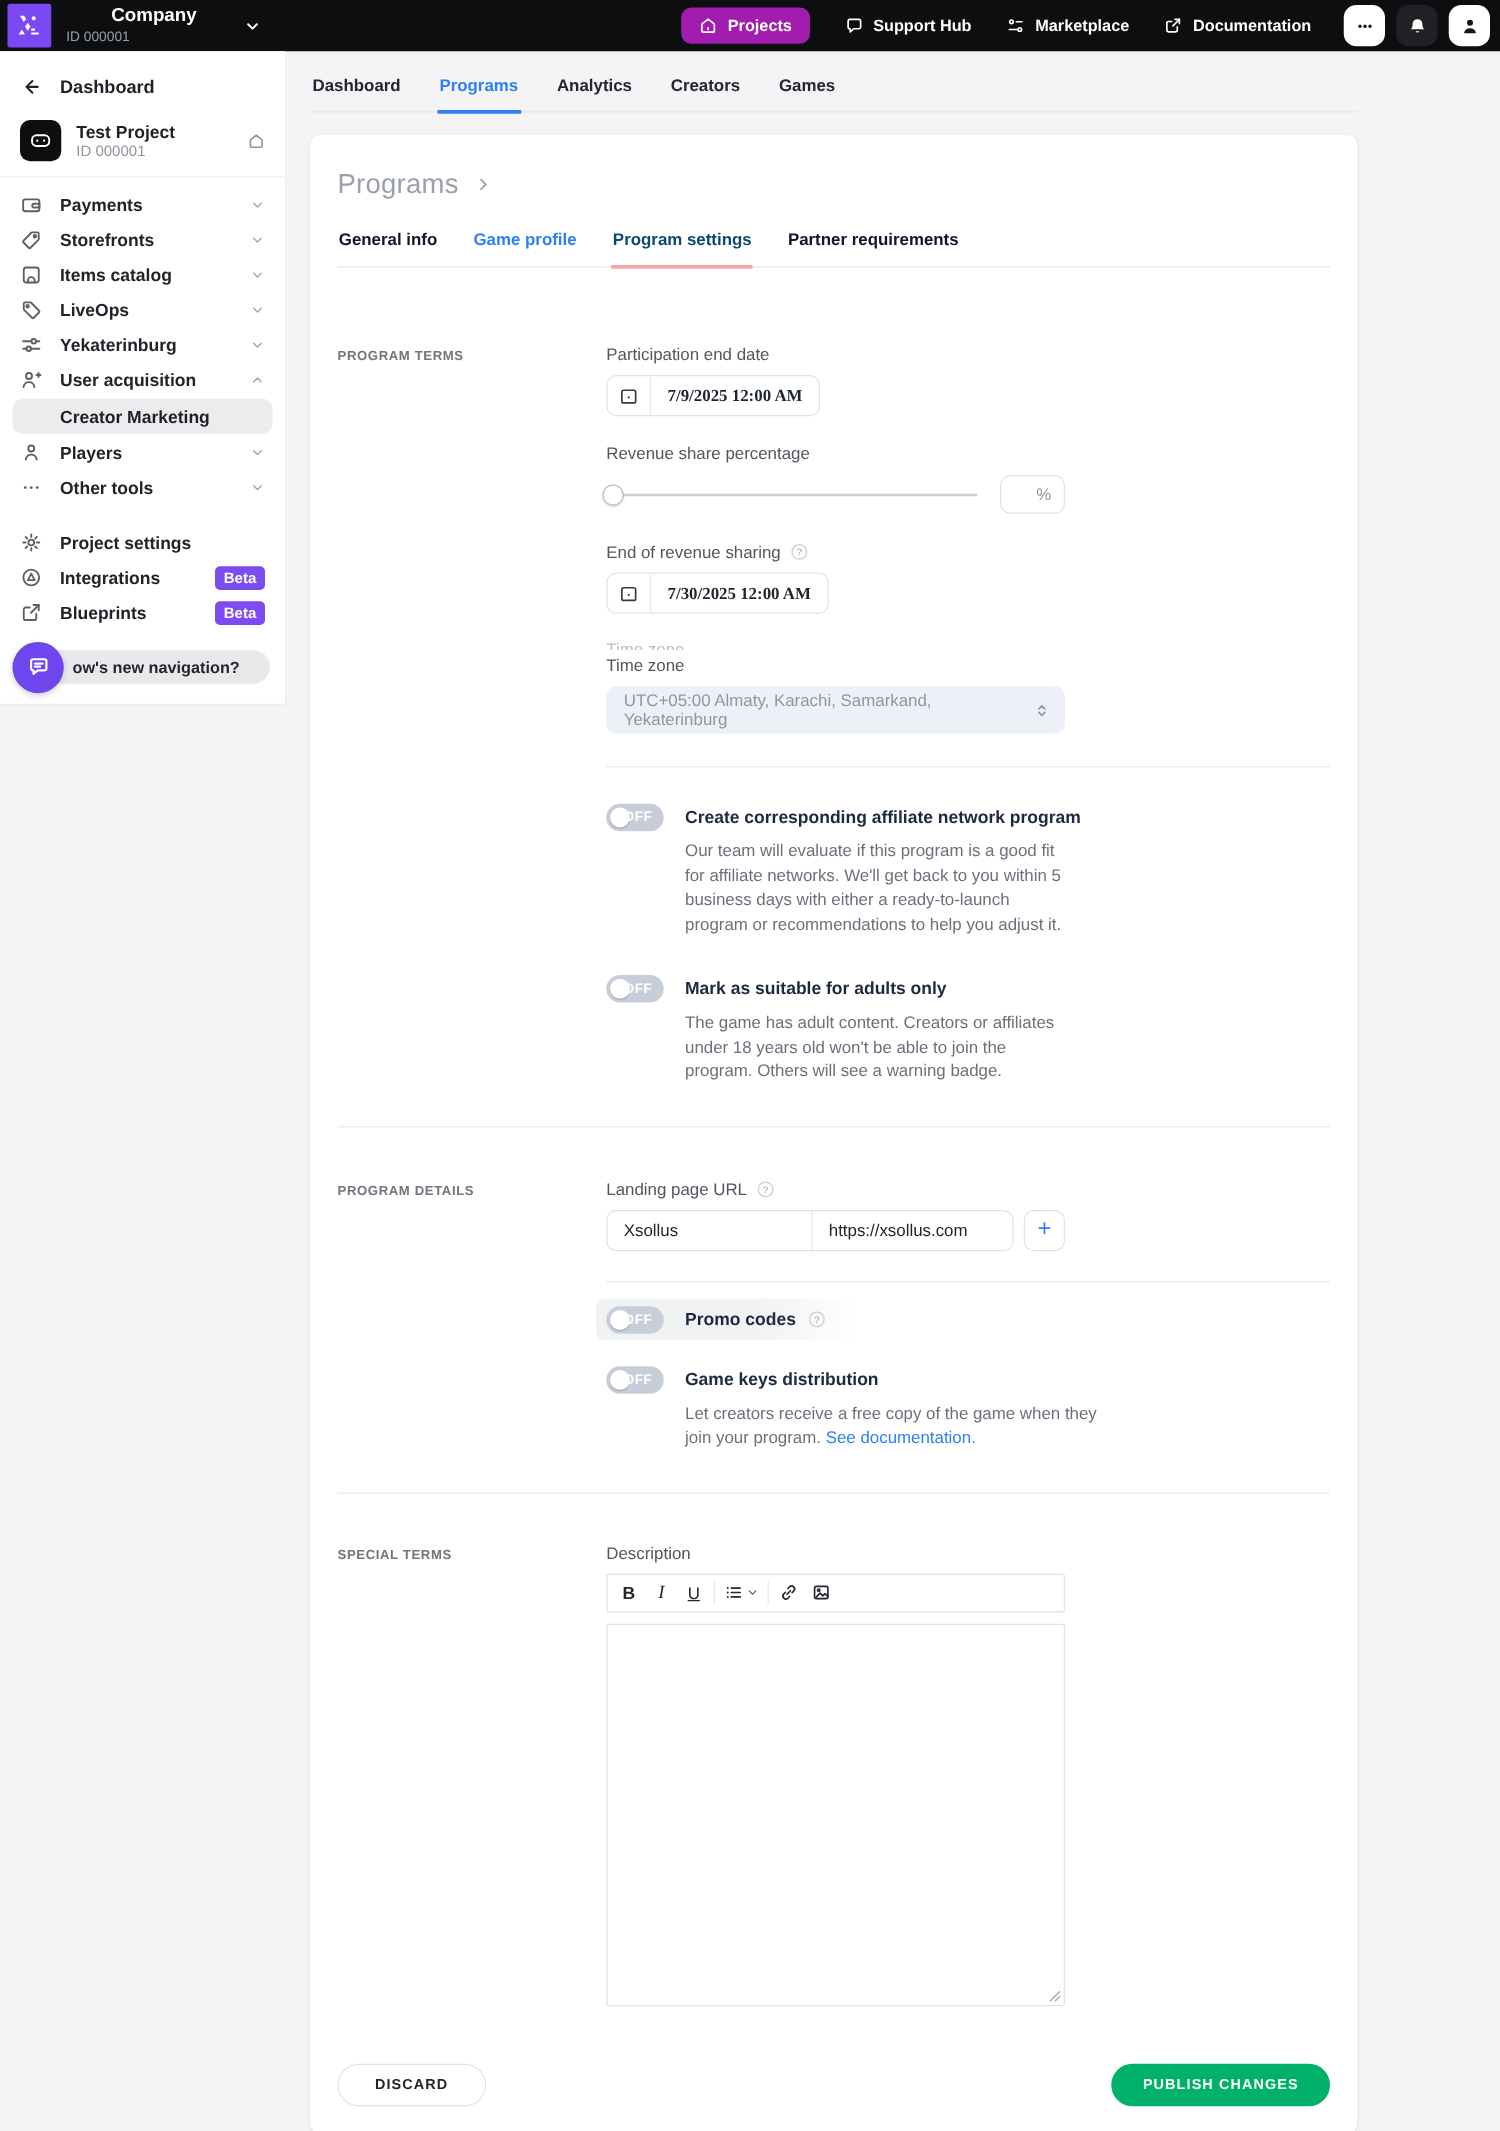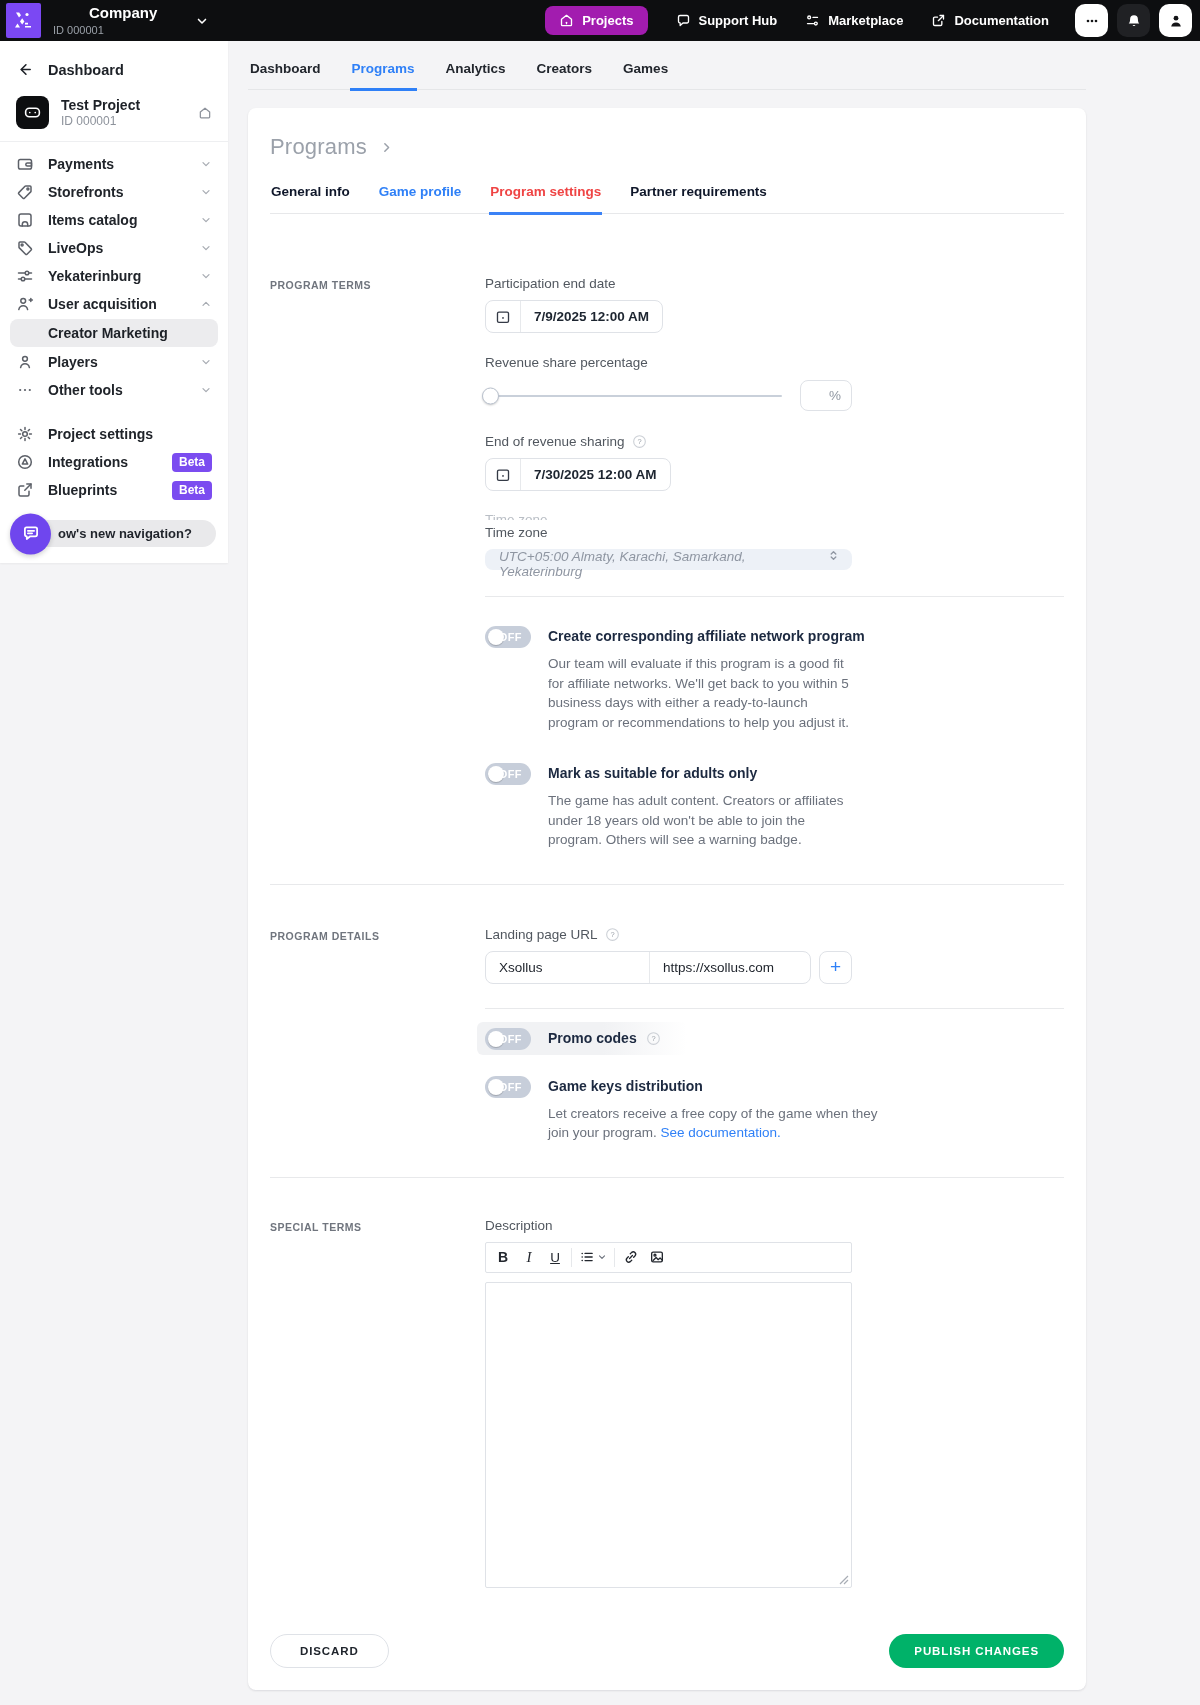--- a/index.html
+++ b/index.html
@@ -64,46 +64,46 @@
   .main-tab { font-size:13.5px; font-weight:600; color:#22262d; padding:0 2px 12px; cursor:pointer; }
   .main-tab.active { color:#2f80f7; border-bottom:3px solid #2f80f7; margin-bottom:-2px; }
 
   .card { margin-top:18px; background:#fff; border-radius:8px; padding:0 22px 12px;
           box-shadow:0 1px 2px rgba(16,24,40,.06), 0 1px 3px rgba(16,24,40,.05); }
   .card-title-row { padding-top:26px; display:flex; align-items:center; gap:12px; color:#9ba1aa; }
   .card-title { font-size:22px; font-weight:400; letter-spacing:.2px; }
   .card-tabs { display:flex; gap:27px; margin-top:24px; border-bottom:1px solid #e7e8ea; }
   .card-tab { font-size:13.5px; font-weight:600; padding:0 1px 13px; cursor:pointer; color:#0f172a; }
   .card-tab.link { color:#2f80f7; }
-  .card-tab.active { color:#ef4444; border-bottom:3px solid #3b82f6; margin-bottom:-2px; }
+  .card-tab.active { color:#0c4a6e; border-bottom:3px solid #fca5a5; margin-bottom:-2px; }
 
   .sections { padding-top:62px; }
   .section { display:grid; grid-template-columns:215px 1fr; }
   .section-heading { font-size:10.5px; font-weight:700; letter-spacing:.5px; color:#70757e; padding-top:3px; }
 
   .field-label { display:flex; align-items:center; gap:7px; font-size:13.5px; color:#51575f; margin-bottom:9px; }
   .mt { margin-top:22px; }
 
   .date-input { display:inline-flex; align-items:stretch; height:33px; border:1px solid #dfe2e7; border-radius:8px;
                 overflow:hidden; cursor:pointer; background:#fff; }
   .date-icon-cell { display:flex; align-items:center; padding:0 9px; border-right:1px solid #e7e9ec; color:#343a46; }
-  .date-text { display:flex; align-items:center; padding:0 13px; font-size:13.5px; font-weight:600; color:#1d2530; }
+  .date-text { display:flex; align-items:center; padding:0 13px; font-size:13.5px; font-weight:600; color:#1d2530;font-family:Liberation Serif, serif; }
 
   .slider-row { display:flex; align-items:center; height:33px; width:367px; }
   .slider-track { position:relative; width:297px; height:2px; background:#c9d0da; border-radius:1px; cursor:pointer; }
   .slider-knob { position:absolute; left:-3px; top:50%; transform:translateY(-50%); width:17px; height:17px;
                  border-radius:50%; background:#fff; border:1px solid #b9c1cd; box-shadow:0 1px 2px rgba(0,0,0,.18); }
   .pct-input { margin-left:auto; width:52px; height:31px; border:1px solid #dfe2e7; border-radius:8px;
                display:flex; align-items:center; justify-content:flex-end; padding-right:10px;
                font-size:13.5px; color:#9097a2; background:#fff; cursor:text; }
 
   .ghost-label { height:7px; overflow:hidden; color:#b9bec5; font-size:13.5px; line-height:14px; margin-bottom:5px; }
 
-  .tz-select { width:367px; height:21px; background:#edf1f7; border-radius:8px; display:flex; 
-               padding:0 12px 0 14px; font-size:13.5px; color:#8f96a2; cursor:default;font-style:italic; }
+  .tz-select { width:367px; height:38px; background:#edf1f7; border-radius:8px; display:flex; align-items:center;
+               padding:0 12px 0 14px; font-size:13.5px; color:#8f96a2; cursor:default; }
   .tz-chevrons { margin-left:auto; color:#8f96a2; }
 
   .inner-divider { border-top:1px solid #e8e9eb; margin-top:26px; }
   .section-divider { border:none; border-top:1px solid #e8e9eb; margin-top:34px; }
 
   .toggle-row { display:flex; gap:17px; }
   .switch { position:relative; width:46px; height:22px; border-radius:11px; background:#c7ceda; flex:none; cursor:pointer; margin-top:1px; }
   .switch-knob { position:absolute; left:3px; top:3px; width:16px; height:16px; border-radius:50%; background:#fff;
                  box-shadow:0 1px 1px rgba(0,0,0,.2); }
   .switch-state { position:absolute; right:9px; top:50%; transform:translateY(-50%); font-size:11px; font-weight:700;

